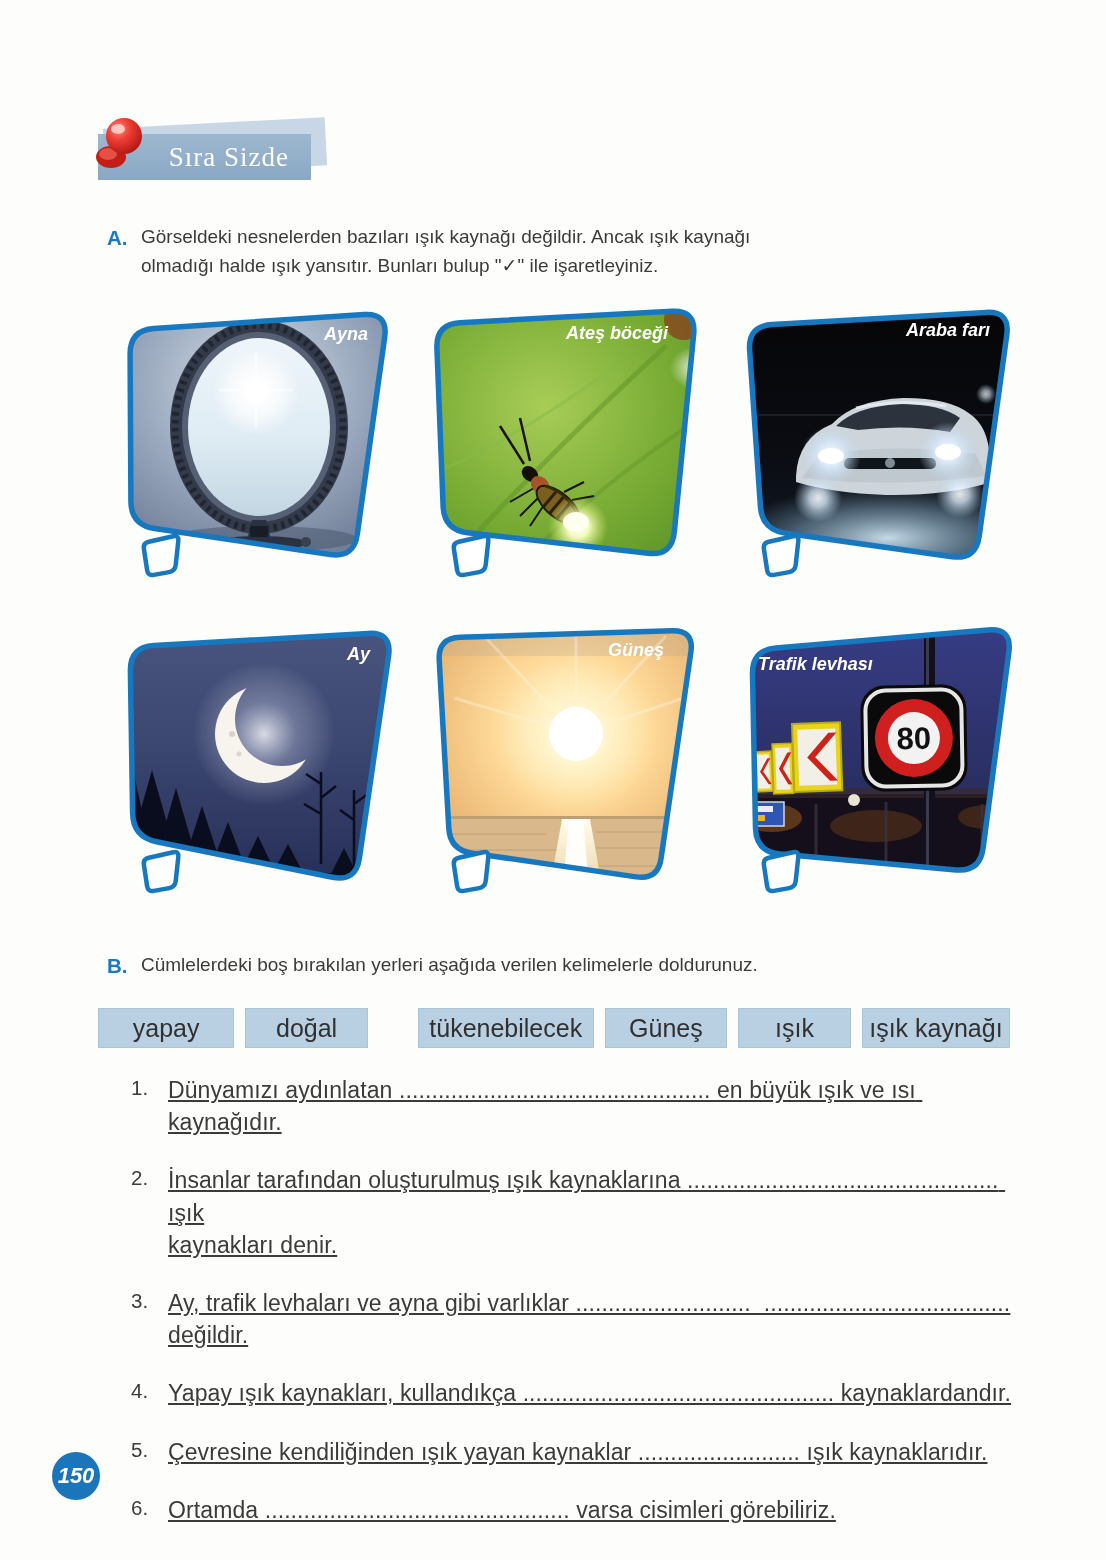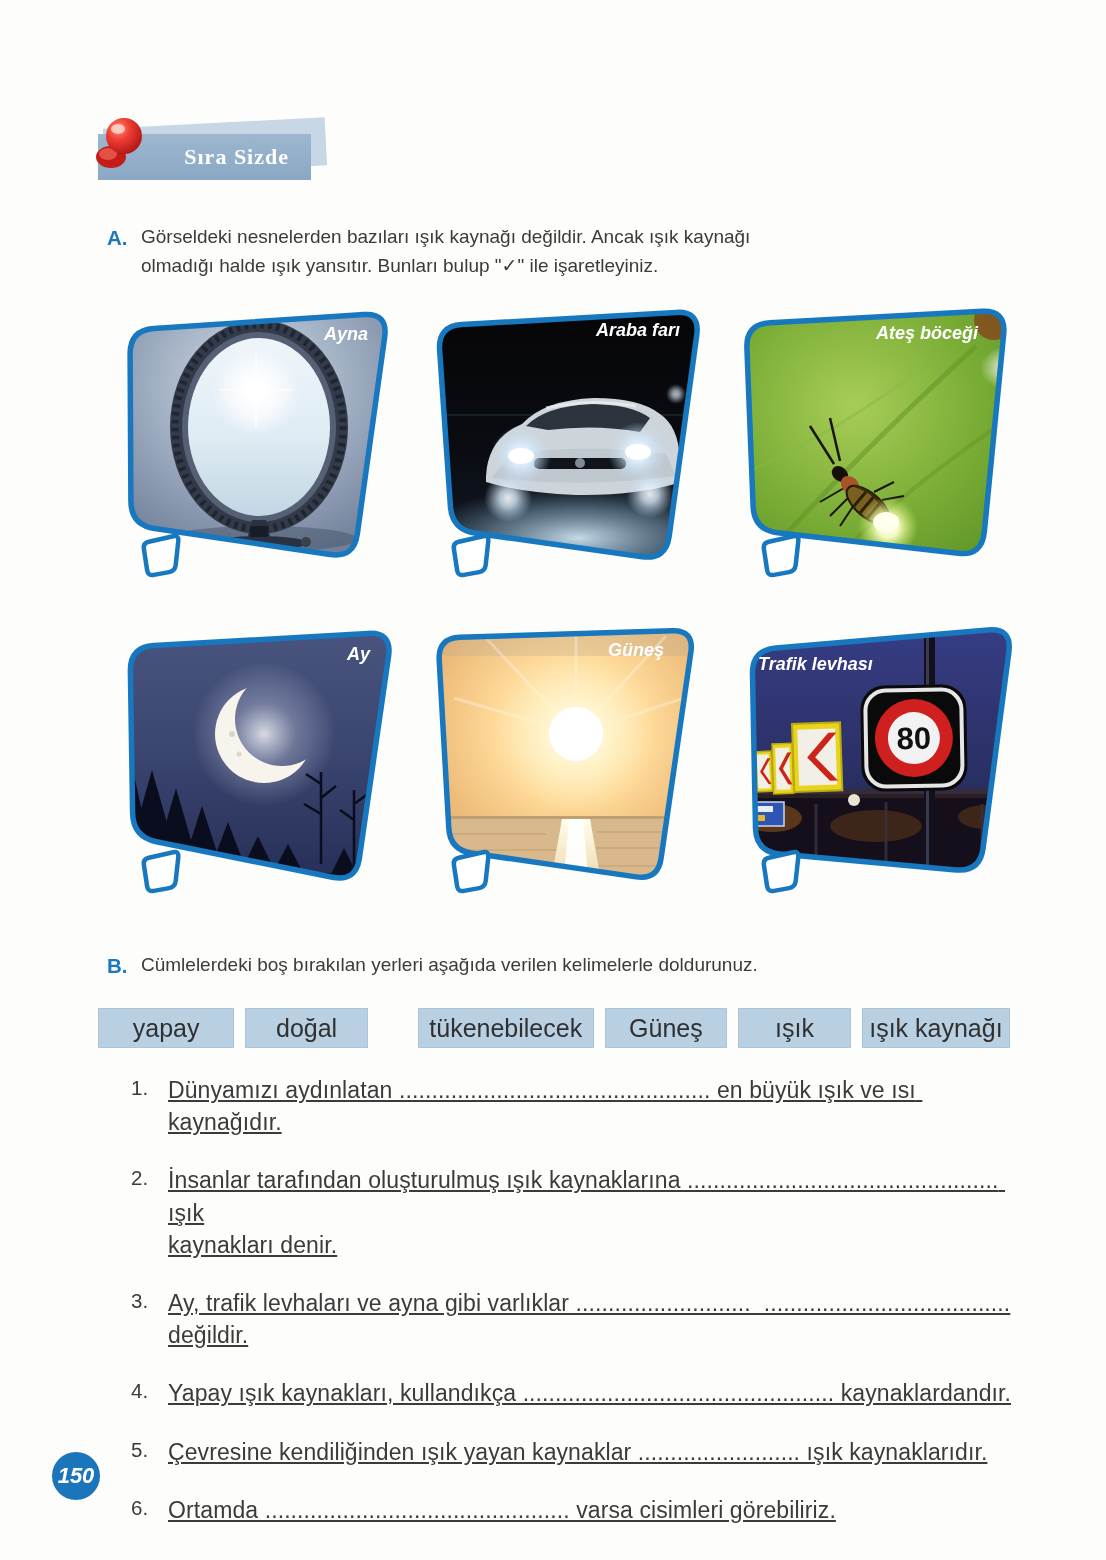--- a/index.html
+++ b/index.html
@@ -9,22 +9,22 @@
     background:#fdfdfb; overflow:hidden;
     font-family:"Liberation Sans", sans-serif; color:#3b3b3b;
   }
 
   
   .banner-back{ position:absolute; left:104px; top:123px; width:222px; height:48px;
     background:#c7d7e5; transform:rotate(-3deg); }
   .banner{ position:absolute; left:98px; top:134px; width:213px; height:46px;
     background:linear-gradient(180deg,#9db7cf 0%,#8aa8c4 100%);
     display:flex; align-items:center; justify-content:flex-end; padding-right:22px; }
-  .banner-text{ color:#ffffff; font-family:"Liberation Serif", serif; font-weight:bold;
-    font-size:22px; letter-spacing:1px; }
+  .banner-text{ color:#ffffff; font-family:"Liberation Serif", serif; font-weight:normal;
+    font-size:27px; letter-spacing:1px; }
   .pin{ position:absolute; left:92px; top:112px; }
 
   
   .section-head{ position:absolute; display:flex; width:910px; }
   .sec-a{ left:107px; top:222px; }
   .sec-b{ left:107px; top:950px; }
   .marker{ flex:0 0 34px; color:#1b79c0; font-weight:bold; font-size:20.5px; line-height:1.55; }
   .instr{ flex:1; font-size:19px; line-height:1.55; white-space:pre-wrap; }
 
   
@@ -122,20 +122,70 @@
           <rect x="138.7" y="48" width="2.6" height="74" fill="#ffffff" opacity="0.6"></rect>
           <rect x="103" y="82.7" width="74" height="2.6" fill="#ffffff" opacity="0.5"></rect>
           <path d="M136 214 L150 214 L155 234 L131 234 Z" fill="#2a3140"></path>
           <ellipse cx="143" cy="237" rx="48" ry="7" fill="#2a3140"></ellipse>
           <circle cx="96" cy="236" r="5" fill="#39414f"></circle>
             <circle cx="190" cy="236" r="5" fill="#39414f"></circle>
           <rect x="134" y="220" width="18" height="11" rx="2" fill="#171c26"></rect>
         </g>
         <path class="qpath" fill="none" stroke="#1878bf" stroke-width="5.5" d="M 14.1,48.0 Q 14,24 37.9,22.4 L 248.1,8.6 Q 272,7 268.7,30.8 L 241.3,228.2 Q 238,252 214.3,248.5 L 38.7,222.5 Q 15,219 14.9,195.0 Z"></path>
         <text class="card-lbl" x="252" y="34" text-anchor="end">Ayna</text>
+      </svg>
+      <svg class="cbox" viewBox="0 0 46 48">
+        <path class="qpath" fill="#ffffff" stroke="#1878bf" stroke-width="4.5" d="M 5.9,16.9 Q 5,11 10.9,9.7 L 35.1,4.3 Q 41,3 40.3,9.0 L 37.7,33.0 Q 37,39 31.1,40.1 L 15.9,42.9 Q 10,44 9.1,38.1 Z"></path>
+      </svg>
+    </div>
+
+    <div class="cell">
+      <svg class="card" viewBox="0 0 282 264">
+        <defs>
+          <radialGradient id="g3bg" cx="42%" cy="38%" r="95%">
+            <stop offset="0" stop-color="#a8cd57"></stop>
+              <stop offset="0.5" stop-color="#76aa33"></stop>
+              <stop offset="1" stop-color="#4b8420"></stop>
+          </radialGradient>
+          <radialGradient id="g3glow" cx="50%" cy="50%" r="50%">
+            <stop offset="0" stop-color="#ffffff"></stop>
+              <stop offset="0.35" stop-color="#fbffc8" stop-opacity="0.95"></stop>
+            <stop offset="1" stop-color="#d7ef6a" stop-opacity="0"></stop>
+          </radialGradient>
+          <radialGradient id="g3edge" cx="50%" cy="50%" r="50%">
+            <stop offset="0" stop-color="#ffffff" stop-opacity="0.95"></stop>
+              <stop offset="1" stop-color="#ffffff" stop-opacity="0"></stop>
+          </radialGradient>
+          <clipPath id="c3">
+              <path class="qpath" d="M 10.9,42.0 Q 10,18 34.0,16.7 L 246.0,5.3 Q 270,4 267.7,27.9 L 248.3,226.1 Q 246,250 222.2,247.3 L 41.8,226.7 Q 18,224 17.1,200.0 Z"></path>
+            </clipPath>
+        </defs>
+        <g clip-path="url(#c3)">
+          <rect width="282" height="264" fill="url(#g3bg)"></rect>
+          <path d="M30 250 Q120 150 240 40" stroke="#5d9226" stroke-width="5" fill="none" opacity="0.5"></path>
+          <path d="M90 262 Q160 190 262 120" stroke="#5d9226" stroke-width="4" fill="none" opacity="0.4"></path>
+          <path d="M0 170 Q80 140 190 60" stroke="#86b94a" stroke-width="3" fill="none" opacity="0.5"></path>
+          <circle cx="258" cy="14" r="20" fill="#8a3018" opacity="0.65"></circle>
+          <circle cx="276" cy="30" r="12" fill="#b8541e" opacity="0.5"></circle>
+          <ellipse cx="272" cy="62" rx="28" ry="22" fill="url(#g3edge)"></ellipse>
+          <path d="M98 158 L74 120" stroke="#1c1408" stroke-width="2.5"></path>
+          <path d="M104 155 L94 112" stroke="#1c1408" stroke-width="2.5"></path>
+          <path d="M108 182 L84 196 M114 190 L94 210 M120 196 L104 220 M138 186 L158 176 M146 194 L168 190" stroke="#1c1408" stroke-width="2"></path>
+          <ellipse cx="104" cy="168" rx="9" ry="7" fill="#160f06" transform="rotate(40 104 168)"></ellipse>
+          <ellipse cx="114" cy="179" rx="10" ry="8" fill="#a8542a" transform="rotate(40 114 179)"></ellipse>
+          <g transform="rotate(40 132 199)">
+            <ellipse cx="132" cy="199" rx="26" ry="12" fill="#7a6020" stroke="#241a04" stroke-width="2"></ellipse>
+            <path d="M122 188 L122 210 M131 187 L131 211 M140 188 L140 210" stroke="#2c2006" stroke-width="3"></path>
+            <path d="M110 193 Q130 184 152 194" stroke="#3a2c0a" stroke-width="2" fill="none"></path>
+          </g>
+          <circle cx="152" cy="221" r="30" fill="url(#g3glow)"></circle>
+          <ellipse cx="150" cy="216" rx="13" ry="10" fill="#ffffee"></ellipse>
+        </g>
+        <path class="qpath" fill="none" stroke="#1878bf" stroke-width="5.5" d="M 10.9,42.0 Q 10,18 34.0,16.7 L 246.0,5.3 Q 270,4 267.7,27.9 L 248.3,226.1 Q 246,250 222.2,247.3 L 41.8,226.7 Q 18,224 17.1,200.0 Z"></path>
+        <text class="card-lbl" x="242" y="33" text-anchor="end">Ateş böceği</text>
       </svg>
       <svg class="cbox" viewBox="0 0 46 48">
         <path class="qpath" fill="#ffffff" stroke="#1878bf" stroke-width="4.5" d="M 5.9,16.9 Q 5,11 10.9,9.7 L 35.1,4.3 Q 41,3 40.3,9.0 L 37.7,33.0 Q 37,39 31.1,40.1 L 15.9,42.9 Q 10,44 9.1,38.1 Z"></path>
       </svg>
     </div>
 
     <div class="cell">
       <svg class="card" viewBox="0 0 282 264">
         <defs>
           <linearGradient id="g2bg" x1="0" y1="0" x2="0" y2="1">
@@ -179,70 +229,20 @@
         <text class="card-lbl" x="254" y="30" text-anchor="end">Araba farı</text>
       </svg>
       <svg class="cbox" viewBox="0 0 46 48">
         <path class="qpath" fill="#ffffff" stroke="#1878bf" stroke-width="4.5" d="M 5.9,16.9 Q 5,11 10.9,9.7 L 35.1,4.3 Q 41,3 40.3,9.0 L 37.7,33.0 Q 37,39 31.1,40.1 L 15.9,42.9 Q 10,44 9.1,38.1 Z"></path>
       </svg>
     </div>
 
     <div class="cell">
       <svg class="card" viewBox="0 0 282 264">
         <defs>
-          <radialGradient id="g3bg" cx="42%" cy="38%" r="95%">
-            <stop offset="0" stop-color="#a8cd57"></stop>
-              <stop offset="0.5" stop-color="#76aa33"></stop>
-              <stop offset="1" stop-color="#4b8420"></stop>
-          </radialGradient>
-          <radialGradient id="g3glow" cx="50%" cy="50%" r="50%">
-            <stop offset="0" stop-color="#ffffff"></stop>
-              <stop offset="0.35" stop-color="#fbffc8" stop-opacity="0.95"></stop>
-            <stop offset="1" stop-color="#d7ef6a" stop-opacity="0"></stop>
-          </radialGradient>
-          <radialGradient id="g3edge" cx="50%" cy="50%" r="50%">
-            <stop offset="0" stop-color="#ffffff" stop-opacity="0.95"></stop>
-              <stop offset="1" stop-color="#ffffff" stop-opacity="0"></stop>
-          </radialGradient>
-          <clipPath id="c3">
-              <path class="qpath" d="M 10.9,42.0 Q 10,18 34.0,16.7 L 246.0,5.3 Q 270,4 267.7,27.9 L 248.3,226.1 Q 246,250 222.2,247.3 L 41.8,226.7 Q 18,224 17.1,200.0 Z"></path>
-            </clipPath>
-        </defs>
-        <g clip-path="url(#c3)">
-          <rect width="282" height="264" fill="url(#g3bg)"></rect>
-          <path d="M30 250 Q120 150 240 40" stroke="#5d9226" stroke-width="5" fill="none" opacity="0.5"></path>
-          <path d="M90 262 Q160 190 262 120" stroke="#5d9226" stroke-width="4" fill="none" opacity="0.4"></path>
-          <path d="M0 170 Q80 140 190 60" stroke="#86b94a" stroke-width="3" fill="none" opacity="0.5"></path>
-          <circle cx="258" cy="14" r="20" fill="#8a3018" opacity="0.65"></circle>
-          <circle cx="276" cy="30" r="12" fill="#b8541e" opacity="0.5"></circle>
-          <ellipse cx="272" cy="62" rx="28" ry="22" fill="url(#g3edge)"></ellipse>
-          <path d="M98 158 L74 120" stroke="#1c1408" stroke-width="2.5"></path>
-          <path d="M104 155 L94 112" stroke="#1c1408" stroke-width="2.5"></path>
-          <path d="M108 182 L84 196 M114 190 L94 210 M120 196 L104 220 M138 186 L158 176 M146 194 L168 190" stroke="#1c1408" stroke-width="2"></path>
-          <ellipse cx="104" cy="168" rx="9" ry="7" fill="#160f06" transform="rotate(40 104 168)"></ellipse>
-          <ellipse cx="114" cy="179" rx="10" ry="8" fill="#a8542a" transform="rotate(40 114 179)"></ellipse>
-          <g transform="rotate(40 132 199)">
-            <ellipse cx="132" cy="199" rx="26" ry="12" fill="#7a6020" stroke="#241a04" stroke-width="2"></ellipse>
-            <path d="M122 188 L122 210 M131 187 L131 211 M140 188 L140 210" stroke="#2c2006" stroke-width="3"></path>
-            <path d="M110 193 Q130 184 152 194" stroke="#3a2c0a" stroke-width="2" fill="none"></path>
-          </g>
-          <circle cx="152" cy="221" r="30" fill="url(#g3glow)"></circle>
-          <ellipse cx="150" cy="216" rx="13" ry="10" fill="#ffffee"></ellipse>
-        </g>
-        <path class="qpath" fill="none" stroke="#1878bf" stroke-width="5.5" d="M 10.9,42.0 Q 10,18 34.0,16.7 L 246.0,5.3 Q 270,4 267.7,27.9 L 248.3,226.1 Q 246,250 222.2,247.3 L 41.8,226.7 Q 18,224 17.1,200.0 Z"></path>
-        <text class="card-lbl" x="242" y="33" text-anchor="end">Ateş böceği</text>
-      </svg>
-      <svg class="cbox" viewBox="0 0 46 48">
-        <path class="qpath" fill="#ffffff" stroke="#1878bf" stroke-width="4.5" d="M 5.9,16.9 Q 5,11 10.9,9.7 L 35.1,4.3 Q 41,3 40.3,9.0 L 37.7,33.0 Q 37,39 31.1,40.1 L 15.9,42.9 Q 10,44 9.1,38.1 Z"></path>
-      </svg>
-    </div>
-
-    <div class="cell">
-      <svg class="card" viewBox="0 0 282 264">
-        <defs>
           <linearGradient id="g4bg" x1="0" y1="0" x2="0" y2="1">
             <stop offset="0" stop-color="#4a567f"></stop>
               <stop offset="0.5" stop-color="#3a4570"></stop>
               <stop offset="1" stop-color="#252e55"></stop>
           </linearGradient>
           <radialGradient id="g4glow" cx="50%" cy="50%" r="50%">
             <stop offset="0" stop-color="#ffffff" stop-opacity="0.8"></stop>
               <stop offset="0.45" stop-color="#dfe4f2" stop-opacity="0.3"></stop>
             <stop offset="1" stop-color="#ffffff" stop-opacity="0"></stop>
           </radialGradient>

